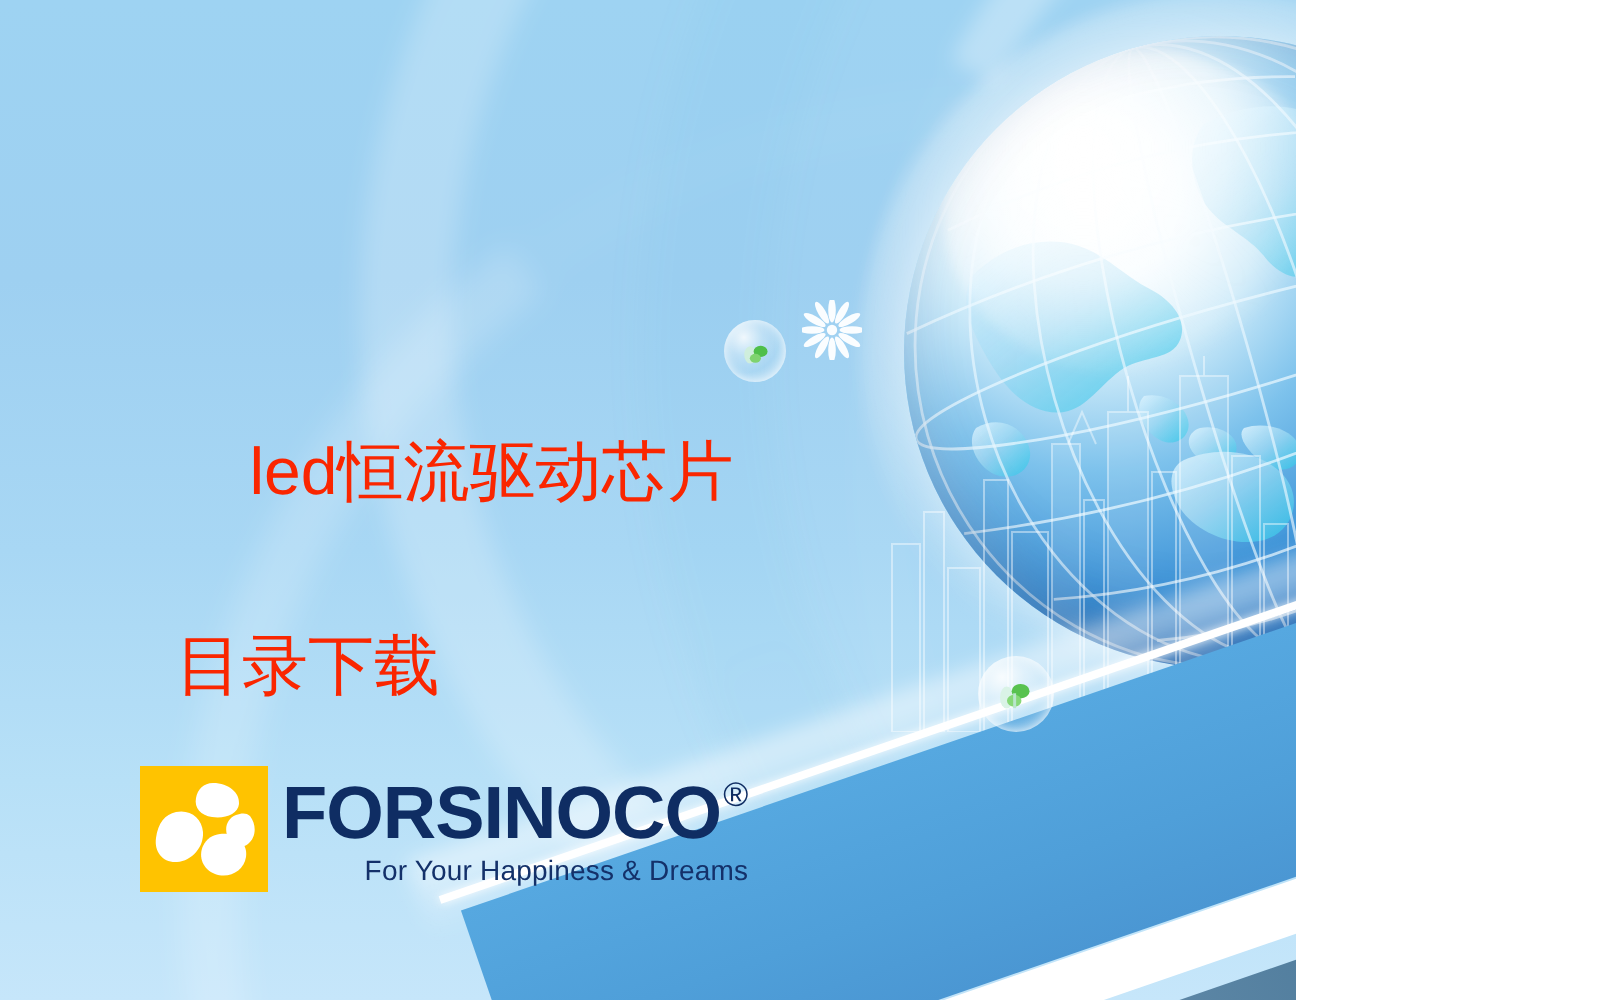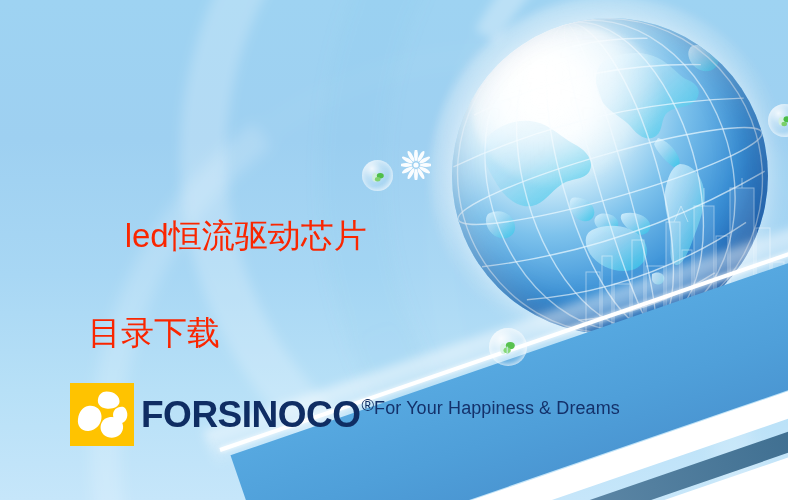--- a/index.html
+++ b/index.html
@@ -6,21 +6,21 @@
     margin: 0;
     padding: 0;
     background: #ffffff;
   }
   body {
     font-family: "Liberation Sans", sans-serif;
   }
 
   #slide {
     position: relative;
-    width: 788px;
+    width: 648px;
     height: 500px;
     overflow: hidden;
     background: linear-gradient(180deg,
         #9ed3f2 0%,
         #9ed0f1 28%,
         #a8d7f4 55%,
         #b7e0f7 78%,
         #c6e6fa 100%);
   }
 
@@ -272,20 +272,21 @@
   }
   .logo-mark {
     width: 64px;
     height: 63px;
     background: #ffc300;
     flex: 0 0 auto;
   }
   .logo-text {
     margin-left: 7px;
     display: flex;
+    flex-direction: column;
     justify-content: center;
     text-align: right;
   }
   .brand-row {
     display: flex;
     align-items: flex-start;
     line-height: 1;
   }
   .brand-name {
     color: #0f2d63;
@@ -299,21 +300,21 @@
     color: #0f2d63;
     font-family: "Liberation Sans", sans-serif;
     font-size: 17px;
     line-height: 1;
     margin-top: 1px;
     margin-left: 1px;
   }
   .brand-tagline {
     color: #14316a;
     font-family: "Liberation Sans", sans-serif;
-    font-size: 18px;
+    font-size: 14px;
     letter-spacing: 0.1px;
     margin-top: 3px;
     line-height: 1;
   }
 </style>
 </head>
 <body>
 
 <div id="slide">
 

